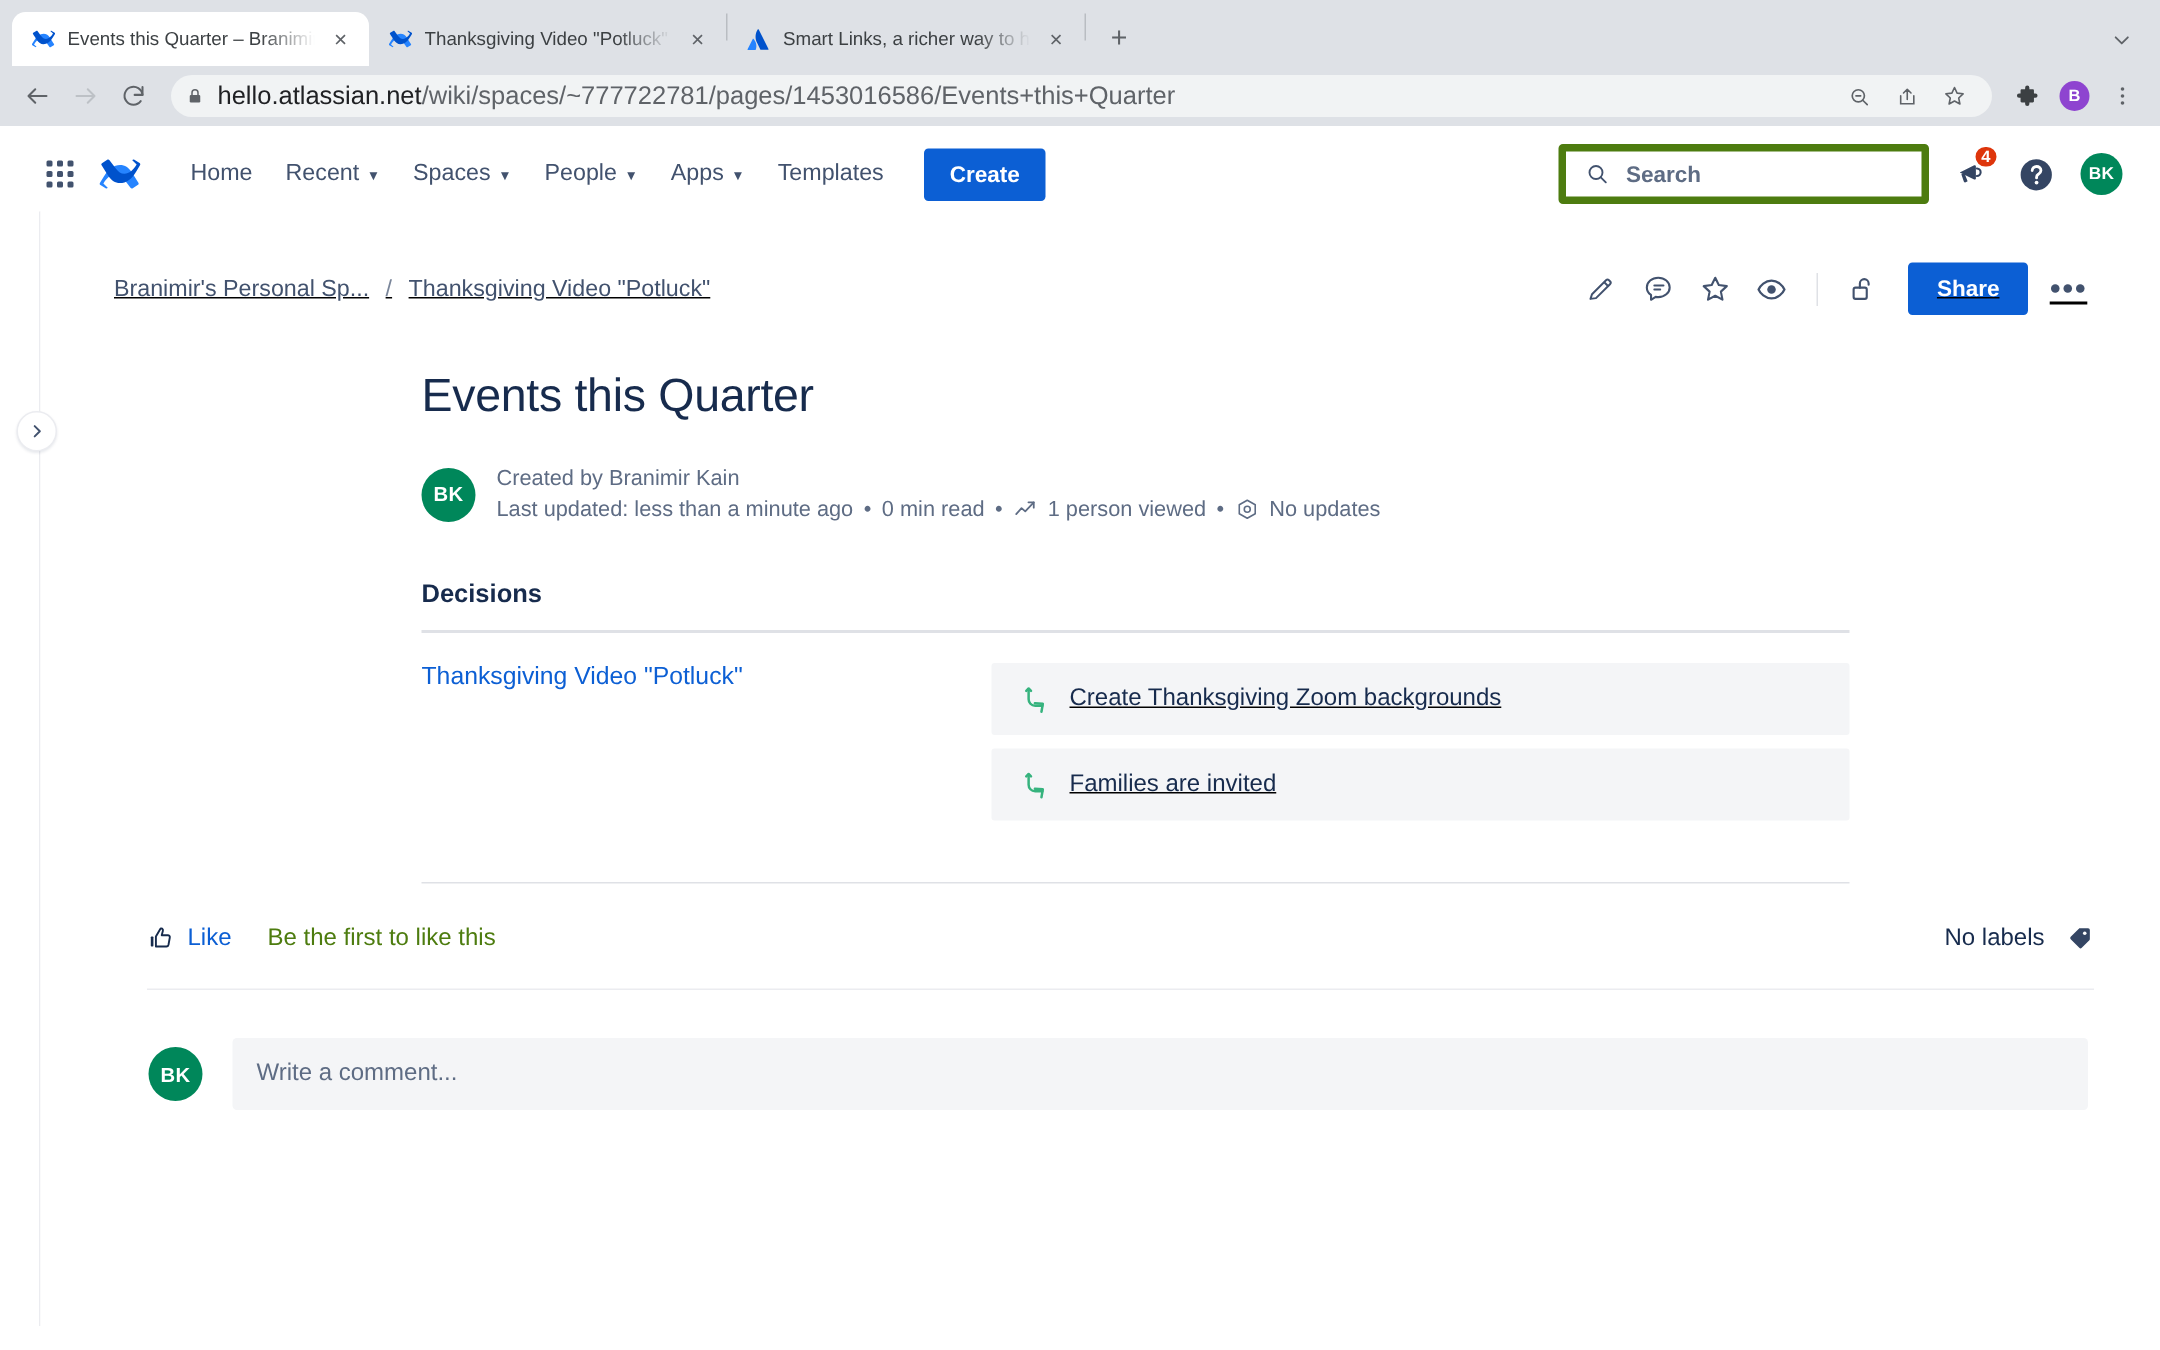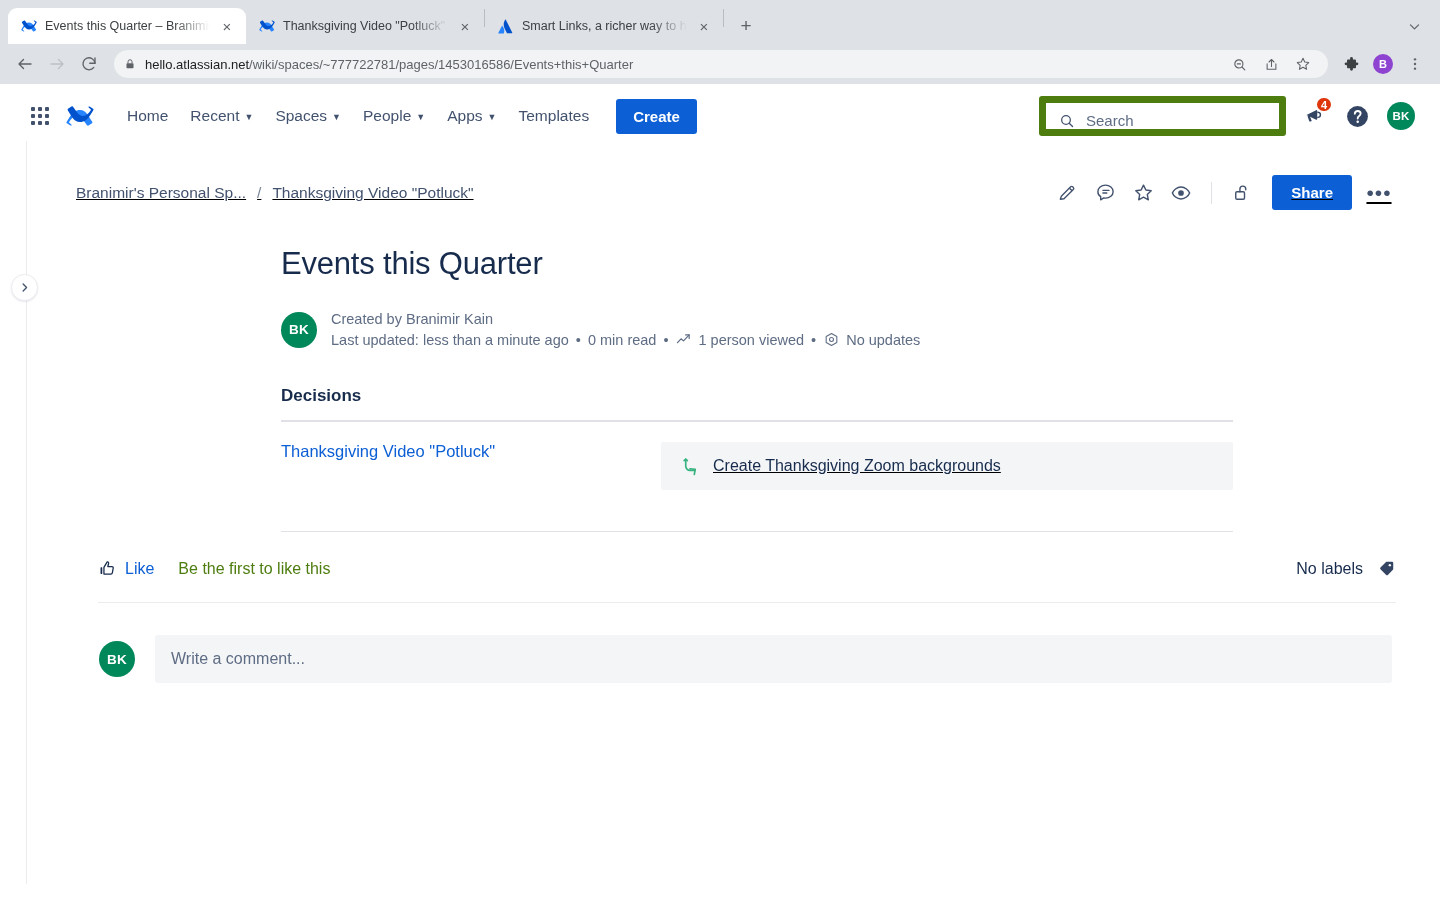--- a/index.html
+++ b/index.html
@@ -62,21 +62,21 @@
     width: 30px; height: 30px; border-radius: 50%;
     display: flex; align-items: center; justify-content: center;
     color: #5f6368; flex: 0 0 auto;
   }
   .tb-btn.disabled { color: #bdc1c6; }
   .omnibox {
     flex: 1 1 auto; height: 28px; margin: 0 6px 0 8px;
     background: #f1f3f4; border-radius: 14px;
     display: flex; align-items: center; padding: 0 10px; gap: 9px;
   }
-  .omni-url { font-size: 13px; color: #5f6368; white-space: nowrap; }
+  .omni-url { font-size: 17px; color: #5f6368; white-space: nowrap; }
   .omni-url b { color: #202124; font-weight: 400; }
   .omni-right { display:flex; align-items:center; gap: 2px; margin-left:auto; }
   .ext-avatar {
     width: 20px; height: 20px; border-radius: 50%;
     background: #8e44d0; color: #fff; font-size: 11px; font-weight: 700;
     display: flex; align-items: center; justify-content: center;
   }
 
   
   .app { width: 1440px; height: 800px; background: #fff; position: relative; }
@@ -96,23 +96,24 @@
     border-radius: 3px; white-space: nowrap;
   }
   .caret { font-size: 9px; color: #42526e; transform: translateY(1px); }
   .create-btn {
     background: #0c5fd4; color: #fff; font-size: 15px; font-weight: 600;
     padding: 9px 17px; border-radius: 3px; margin-left: 16px;
     white-space: nowrap;
   }
   .topnav-right { margin-left: auto; display: flex; align-items: center; gap: 4px; }
   .searchbox {
-    width: 247px; height: 40px; border: 7px solid #4d7c0f; border-radius: 3px;
-    display: flex; align-items: flex-end; gap: 11px; padding: 0 13px;
+    width: 247px; height: 40px; border: 5px solid #4d7c0f; border-radius: 3px;
+    display: flex; align-items: center; gap: 11px; padding: 0 13px;
     background: #fff;
+    font-weight: bold;
   }
   .searchbox .ph { font-size: 15px; color: #5e6c84; }
   .icon-btn { width: 34px; height: 34px; display:flex; align-items:center; justify-content:center; position: relative; margin-left: 6px;}
   .notif-badge {
     position: absolute; top: -3px; right: -3px;
     min-width: 17px; height: 17px; padding: 0 4px;
     background: #de350b; color: #fff; font-size: 11px; font-weight: 700;
     border-radius: 9px; display: flex; align-items: center; justify-content: center;
     border: 2px solid #fff;
   }
@@ -509,20 +510,30 @@
             <div class="decision">
               <span style="display:flex;">
                 <svg width="19" height="19" viewBox="0 0 24 24">
                     <path d="M6 4v7.5c0 3 2.2 5.5 5.5 5.5h6" stroke="#36b37e" stroke-width="2.1" fill="none" stroke-linecap="round"></path>
                     <path d="M13.5 12.5l5 4.5-5 4.5" stroke="#36b37e" stroke-width="2.1" fill="none" stroke-linecap="round" stroke-linejoin="round" transform="rotate(-38 16 17)"></path>
                     <path d="M4 4.5l2-2 2 2" stroke="#36b37e" stroke-width="2.1" fill="none" stroke-linecap="round" stroke-linejoin="round"></path>
                   </svg>
               </span>
               <span class="decision-text">Create Thanksgiving Zoom backgrounds</span>
             </div>
+            <div class="decision">
+              <span style="display:flex;">
+                <svg width="19" height="19" viewBox="0 0 24 24">
+                    <path d="M6 4v7.5c0 3 2.2 5.5 5.5 5.5h6" stroke="#36b37e" stroke-width="2.1" fill="none" stroke-linecap="round"></path>
+                    <path d="M13.5 12.5l5 4.5-5 4.5" stroke="#36b37e" stroke-width="2.1" fill="none" stroke-linecap="round" stroke-linejoin="round" transform="rotate(-38 16 17)"></path>
+                    <path d="M4 4.5l2-2 2 2" stroke="#36b37e" stroke-width="2.1" fill="none" stroke-linecap="round" stroke-linejoin="round"></path>
+                  </svg>
+              </span>
+              <span class="decision-text">Families are invited</span>
+            </div>
           </div>
         </div>
       </div>
 
       <div class="content-divider"></div>
 
       <div class="footer-row">
         <div class="like-grp">
           <span style="display:flex;">
             <svg width="19" height="19" viewBox="0 0 24 24">

